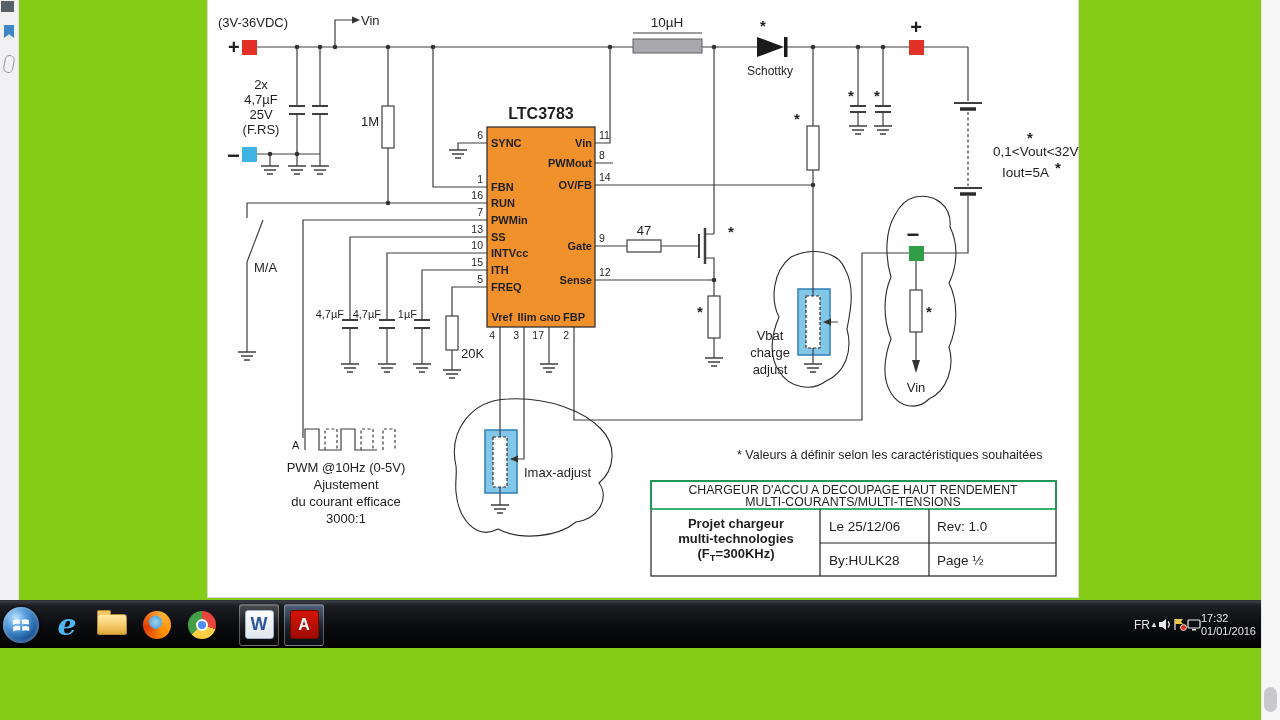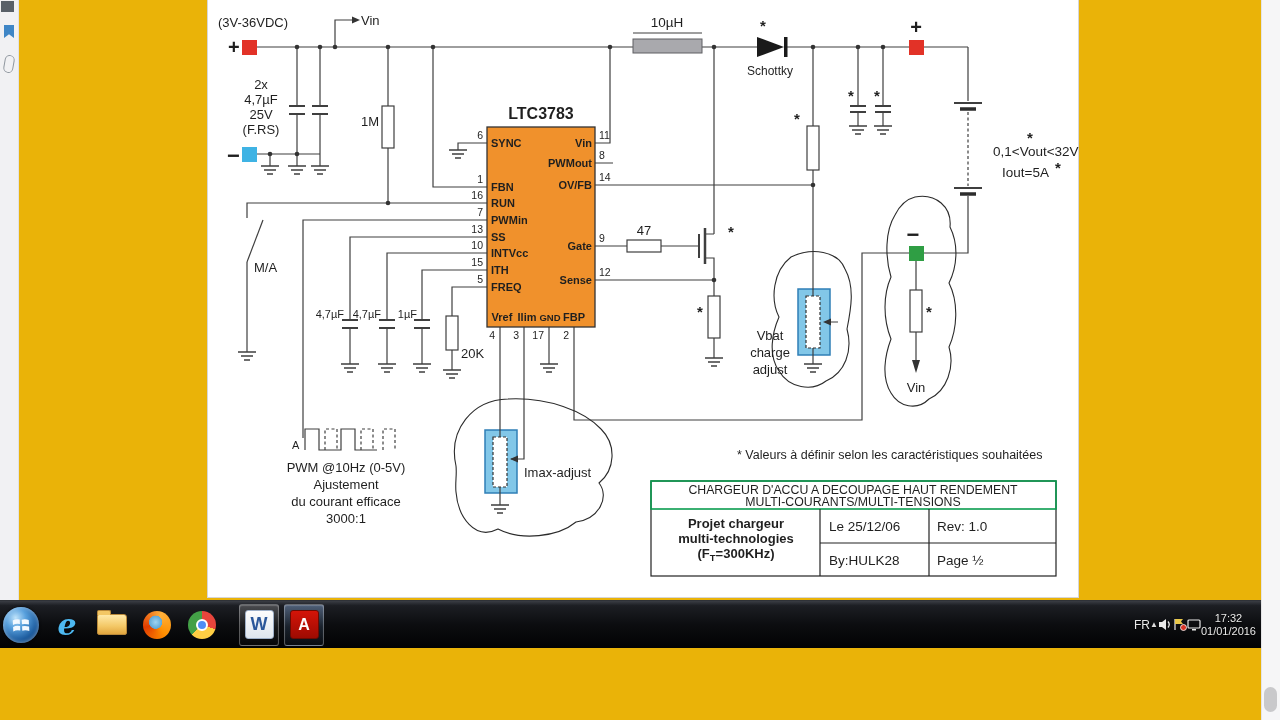--- a/index.html
+++ b/index.html
@@ -1,16 +1,16 @@
 <!DOCTYPE html>
 <html><head>
 <meta charset="utf-8">
 <style>
   html,body{margin:0;padding:0;background:#fff;}
-  .stage{position:relative;width:1280px;height:720px;overflow:hidden;background:#eab308;
+  .stage{position:relative;width:1280px;height:720px;overflow:hidden;background:#84cc16;
          font-family:"Liberation Sans","DejaVu Sans",sans-serif;text-decoration:underline;}
   
   .side{position:absolute;left:0;top:0;width:18px;height:600px;background:#f1f1f3;border-right:1px solid #e2e2e4;z-index:5;}
   .side-icon1{position:absolute;left:1px;top:1px;width:13px;height:11px;background:#596068;}
   .side-icon2{position:absolute;left:4px;top:25px;width:10px;height:13px;background:#3f86c6;
               clip-path:polygon(0 0,100% 0,100% 100%,50% 72%,0 100%);}
   .side-icon3{position:absolute;left:4px;top:55px;width:8px;height:16px;border:1.5px solid #8f969e;border-radius:5px;transform:rotate(10deg);}
   .page{position:absolute;left:207px;top:0;width:872px;height:598px;background:#fff;box-sizing:border-box;
         border-left:1px solid #d6d6d8;border-right:1px solid #d6d6d8;border-bottom:1px solid #d6d6d8;}
   .vscroll{position:absolute;right:0;top:0;width:18px;height:720px;background:#f6f6f7;border-left:1px solid #e4e4e6;z-index:40;}
@@ -69,21 +69,21 @@
   .chrome::after{content:"";position:absolute;left:8px;top:8px;width:12px;height:12px;border-radius:50%;
                  background:#4f8ef5;border:2px solid #fff;box-sizing:border-box;}
   .word-icon{width:27px;height:27px;background:linear-gradient(180deg,#fdfdfd,#dfe6ef);border:1px solid #9fb0c8;
              border-radius:3px;color:#2b579a;font-weight:bold;font-size:18px;display:flex;align-items:center;justify-content:center;}
   .pdf-icon{width:27px;height:27px;background:linear-gradient(180deg,#d41408,#9e0b02);border:1px solid #6d0a02;
             border-radius:3px;color:#fff;font-weight:bold;font-size:16px;display:flex;align-items:center;justify-content:center;}
   .tray{margin-left:auto;margin-right:24px;display:flex;align-items:center;color:#e9e9e9;
         font-size:11px;height:100%;text-shadow:0 1px 1px #000;}
   .tray-lang{font-size:12px;}
   .tray-caret{font-size:8px;color:#dcdcdc;}
-  .clock{text-align:center;line-height:13px;font-size:11px;}
+  .clock{text-align:left;line-height:13px;font-size:11px;}
 </style>
 </head>
 <body>
 
 <div class="stage">
 
   <div class="side">
     <div class="side-icon1"></div>
     <div class="side-icon2"></div>
     <div class="side-icon3"></div>

